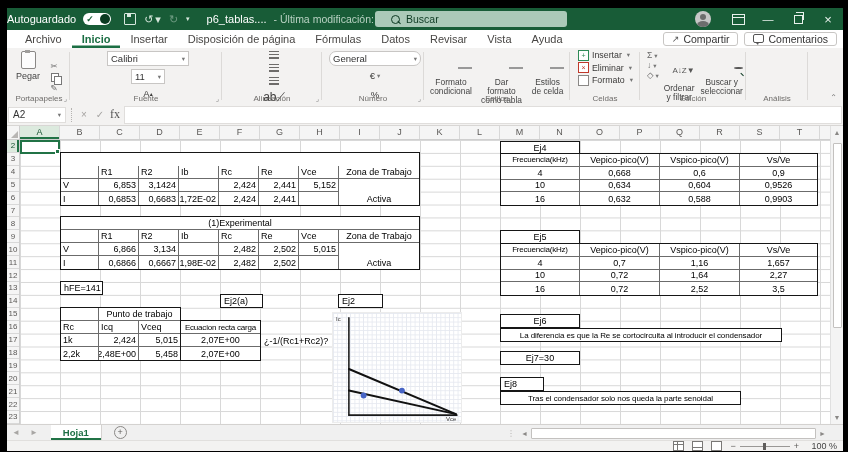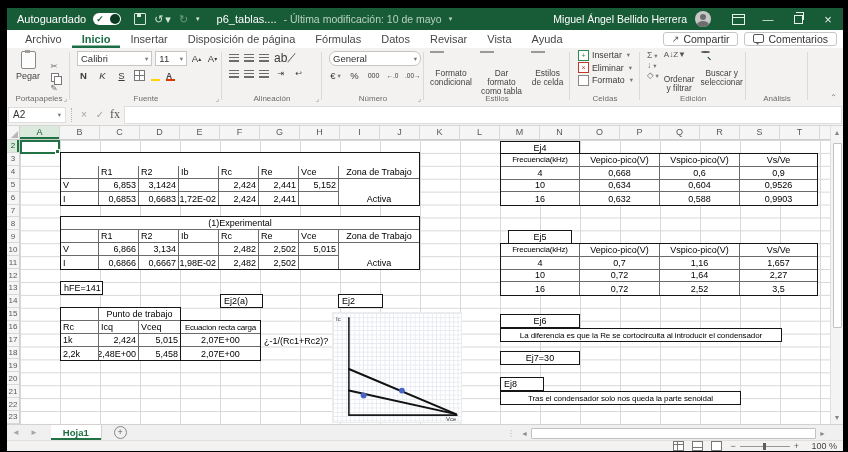--- a/index.html
+++ b/index.html
@@ -2,21 +2,21 @@
 <html><head>
 <meta charset="utf-8">
 <style>
   html,body{margin:0;padding:0;}
   body{width:848px;height:452px;background:#000;position:relative;overflow:hidden;
        font-family:"Liberation Sans",sans-serif;-webkit-font-smoothing:antialiased;}
   .window{position:absolute;left:7px;top:8px;width:836px;height:443px;background:#f3f2f1;overflow:hidden;}
 
   
   .titlebar{position:absolute;left:0;top:0;width:100%;height:22px;background:#185c37;display:flex;align-items:center;color:#fff;font-size:11px;}
-  .tb-left{display:flex;align-items:center;gap:7px;padding-left:10px;white-space:nowrap;}
+  .tb-left{display:flex;align-items:center;gap:7px;white-space:nowrap;}
   .toggle{width:26px;height:12px;background:#fff;border-radius:7px;display:inline-flex;align-items:center;justify-content:space-between;padding:0 1px;}
   .tg-check{color:#185c37;font-size:9px;font-weight:bold;line-height:10px;padding-left:2px;}
   .tg-knob{width:10px;height:10px;border-radius:50%;background:#0b3b21;}
   .qat{display:flex;align-items:center;gap:8px;margin-left:6px;color:#dcead f;}
   .qat span{color:#d8e8de;font-size:11px;}
   .ic-save{display:inline-block;width:10px;height:10px;border:1.4px solid #d8e8de;border-radius:1px;position:relative;}
   .ic-save:before{content:"";position:absolute;left:2px;top:0;width:4px;height:3px;background:#d8e8de;}
   .dim{opacity:.45;}
   .doc-title{margin-left:10px;color:#fff;}
   .doc-sub{color:#b9d2c3;font-size:10.5px;}
@@ -54,30 +54,30 @@
   .bigbtn{display:inline-flex;flex-direction:column;align-items:center;gap:2px;padding:3px 5px;}
   .ic-clip{width:13px;height:16px;border:1.2px solid #8a8886;border-radius:2px;background:#fcfcfc;position:relative;}
   .ic-clip:before{content:"";position:absolute;left:3px;top:-2px;width:5px;height:3px;background:#a09e9c;}
   .minicol{display:inline-flex;flex-direction:column;gap:2px;margin-left:3px;margin-top:4px;}
   .mi{font-size:8.5px;color:#666;line-height:9px;}
   .ic-copy{display:inline-block;width:6px;height:7px;border:1px solid #777;position:relative;background:#fff;}
   .ic-copy:before{content:"";position:absolute;left:2px;top:2px;width:6px;height:7px;border:1px solid #777;background:#fff;}
   .combo{background:#fff;border:1px solid #c8c6c4;display:inline-flex;align-items:center;justify-content:space-between;padding:0 3px;height:13px;font-size:9.5px;color:#333;}
   .car{font-size:6.5px;color:#777;margin-left:2px;}
   .fbtn{display:inline-flex;align-items:center;justify-content:center;height:13px;min-width:13px;color:#3b3a39;font-size:9.5px;}
-  .rrow{display:flex;align-items:center;gap:3px;margin:3px 0 0 4px;}
+  .rrow{display:flex;align-items:center;gap:3px;margin:3px 0 0 4px;flex-direction:column;}
   .ubar-y{display:inline-block;width:9px;height:9px;position:relative;font-size:8.5px;font-weight:bold;color:#444;}
   .ubar-y:after{content:"";position:absolute;left:0;bottom:-1px;width:9px;height:2.5px;background:#ffd400;}
   .ubar-r{display:inline-block;width:9px;height:9px;position:relative;font-size:8.5px;font-weight:bold;color:#444;}
   .ubar-r:after{content:"";position:absolute;left:0;bottom:-1px;width:9px;height:2.5px;background:#d83b01;}
   .ic-grid{display:inline-block;width:9px;height:9px;border:1px solid #777;background:
     linear-gradient(#777,#777) 50% 0/1px 100% no-repeat,
     linear-gradient(#777,#777) 0 50%/100% 1px no-repeat,#fff;}
   .ic-lines{display:inline-block;width:10px;height:8px;background:repeating-linear-gradient(to bottom,#6e6c6a 0 1.3px,transparent 1.3px 3.2px);}
-  .stackbtn{display:inline-flex;flex-direction:column;align-items:flex-start;justify-content:flex-start;gap:16px;padding:3px 3px 0 3px;text-align:center;line-height:1.05;font-size:8.4px;color:#444;}
+  .stackbtn{display:inline-flex;flex-direction:column;align-items:flex-end;justify-content:flex-start;gap:9px;padding:3px 3px 0 3px;text-align:center;line-height:1.05;font-size:8.4px;color:#444;margin-top:16px;}
   .ic-cf{width:12px;height:12px;border:1px solid #999;background:linear-gradient(90deg,#e8444f 50%,#4472c4 50%);}
   .ic-ft{width:12px;height:12px;border:1px solid #999;background:linear-gradient(#4472c4 0 3px,transparent 3px) ,#fff;box-shadow:inset 0 -1px 0 #bbb, inset -4px 0 0 -3px #bbb;}
   .ic-cs{width:12px;height:12px;border:1px solid #999;background:linear-gradient(90deg,#ffd34d 50%,#6cc04a 50%) 0 0/12px 6px no-repeat,linear-gradient(90deg,#fff 50%,#4472c4 50%) 0 6px/12px 6px no-repeat;}
   .cellrow{display:flex;align-items:center;gap:3px;margin:1.5px 0 0 5px;font-size:8.8px;color:#3b3a39;white-space:nowrap;}
   .ic-cell{display:inline-block;width:9px;height:9px;border:1px solid #8a8886;background:#fff;position:relative;font-size:7px;line-height:9px;text-align:center;}
   .ic-cell.g{border-color:#2e8b57;color:#2e8b57;}
   .ic-cell.r{border-color:#c0392b;color:#c0392b;}
   .edcol{display:inline-flex;flex-direction:column;gap:1px;margin:3px 2px 0 4px;}
   .ic-chartbox{width:13px;height:13px;border:1.2px solid #666;background:
      linear-gradient(#2b7a4b,#2b7a4b) 2px 6px/2px 5px no-repeat,
@@ -127,21 +127,21 @@
   #b-ej2a{left:200px;top:154px;width:43px;height:14px;}
   #t-punto1{left:40px;top:167px;width:121px;height:54px;grid-template-columns:38px 40px 1fr;grid-template-rows:repeat(4,1fr);}
   #t-punto2{left:160px;top:180px;width:81px;height:41px;grid-template-columns:1fr;grid-template-rows:repeat(3,1fr);}
   #n-punto{left:244px;top:196px;}
   #b-ej2{left:318px;top:154px;width:45px;height:14px;}
   #chart{position:absolute;left:312px;top:172px;width:130px;height:111px;background:#fff;border:1px solid #ececec;box-sizing:border-box;
     background-image:linear-gradient(to right,#e6e9f0 1px,transparent 1px),linear-gradient(to bottom,#e6e9f0 1px,transparent 1px);
     background-size:4.3px 4.3px;}
   #b-ej4{left:480px;top:1px;width:80px;height:13px;}
   #t-ej4{left:480px;top:13px;width:318px;height:53px;grid-template-columns:79px 80px 80px 1fr;grid-template-rows:repeat(4,1fr);}
-  #b-ej5{left:480px;top:90px;width:64px;height:14px;margin-left:8px;}
+  #b-ej5{left:480px;top:90px;width:80px;height:14px;}
   #t-ej5{left:480px;top:103px;width:318px;height:53px;grid-template-columns:79px 80px 80px 1fr;grid-template-rows:repeat(4,1fr);}
   #b-ej6{left:480px;top:174px;width:80px;height:14px;}
   #b-ej6t{left:480px;top:188px;width:282px;height:14px;}
   #b-ej7{left:480px;top:211px;width:80px;height:14px;}
   #b-ej8{left:480px;top:237px;width:44px;height:14px;}
   #b-ej8t{left:480px;top:251px;width:241px;height:14px;}
 
   .vscroll{position:absolute;left:823px;top:118px;width:13px;height:298px;background:#f4f4f4;border-left:1px solid #e0e0e0;box-sizing:border-box;}
   .vs-btn{position:absolute;left:0;width:100%;height:13px;text-align:center;font-size:7px;color:#8a8886;line-height:13px;}
   .vs-thumb{position:absolute;left:1.5px;top:17px;width:9px;height:185px;background:#fff;border:1px solid #c3c1bf;border-radius:1px;box-sizing:border-box;}
@@ -181,22 +181,25 @@
       <span class="qat">
         <span class="ic-save"></span>
         <span>↺<span class="car">▾</span></span>
         <span class="dim">↻</span>
         <span style="font-size:7px;">▾</span>
       </span>
       <span class="doc-title">p6_tablas....</span>
       <span class="doc-sub">- Última modificación: 10 de mayo</span>
       <span class="doc-sub" style="font-size:7px;">▾</span>
     </div>
+    <div class="searchbox">
+      <span class="ic-mag"></span>
+      <span>Buscar</span>
+    </div>
     <div class="tb-right">
-      <span class="user">Miguel Ángel Bellido Herrera</span>
       <span class="avatar"></span>
       <span class="winbtn">
           <span class="ic-ribopt"></span>
         </span>
       <span class="winbtn">—</span>
       <span class="winbtn">
           <span class="ic-rest"></span>
         </span>
       <span class="winbtn" style="font-size:13px;">×</span>
     </div>

